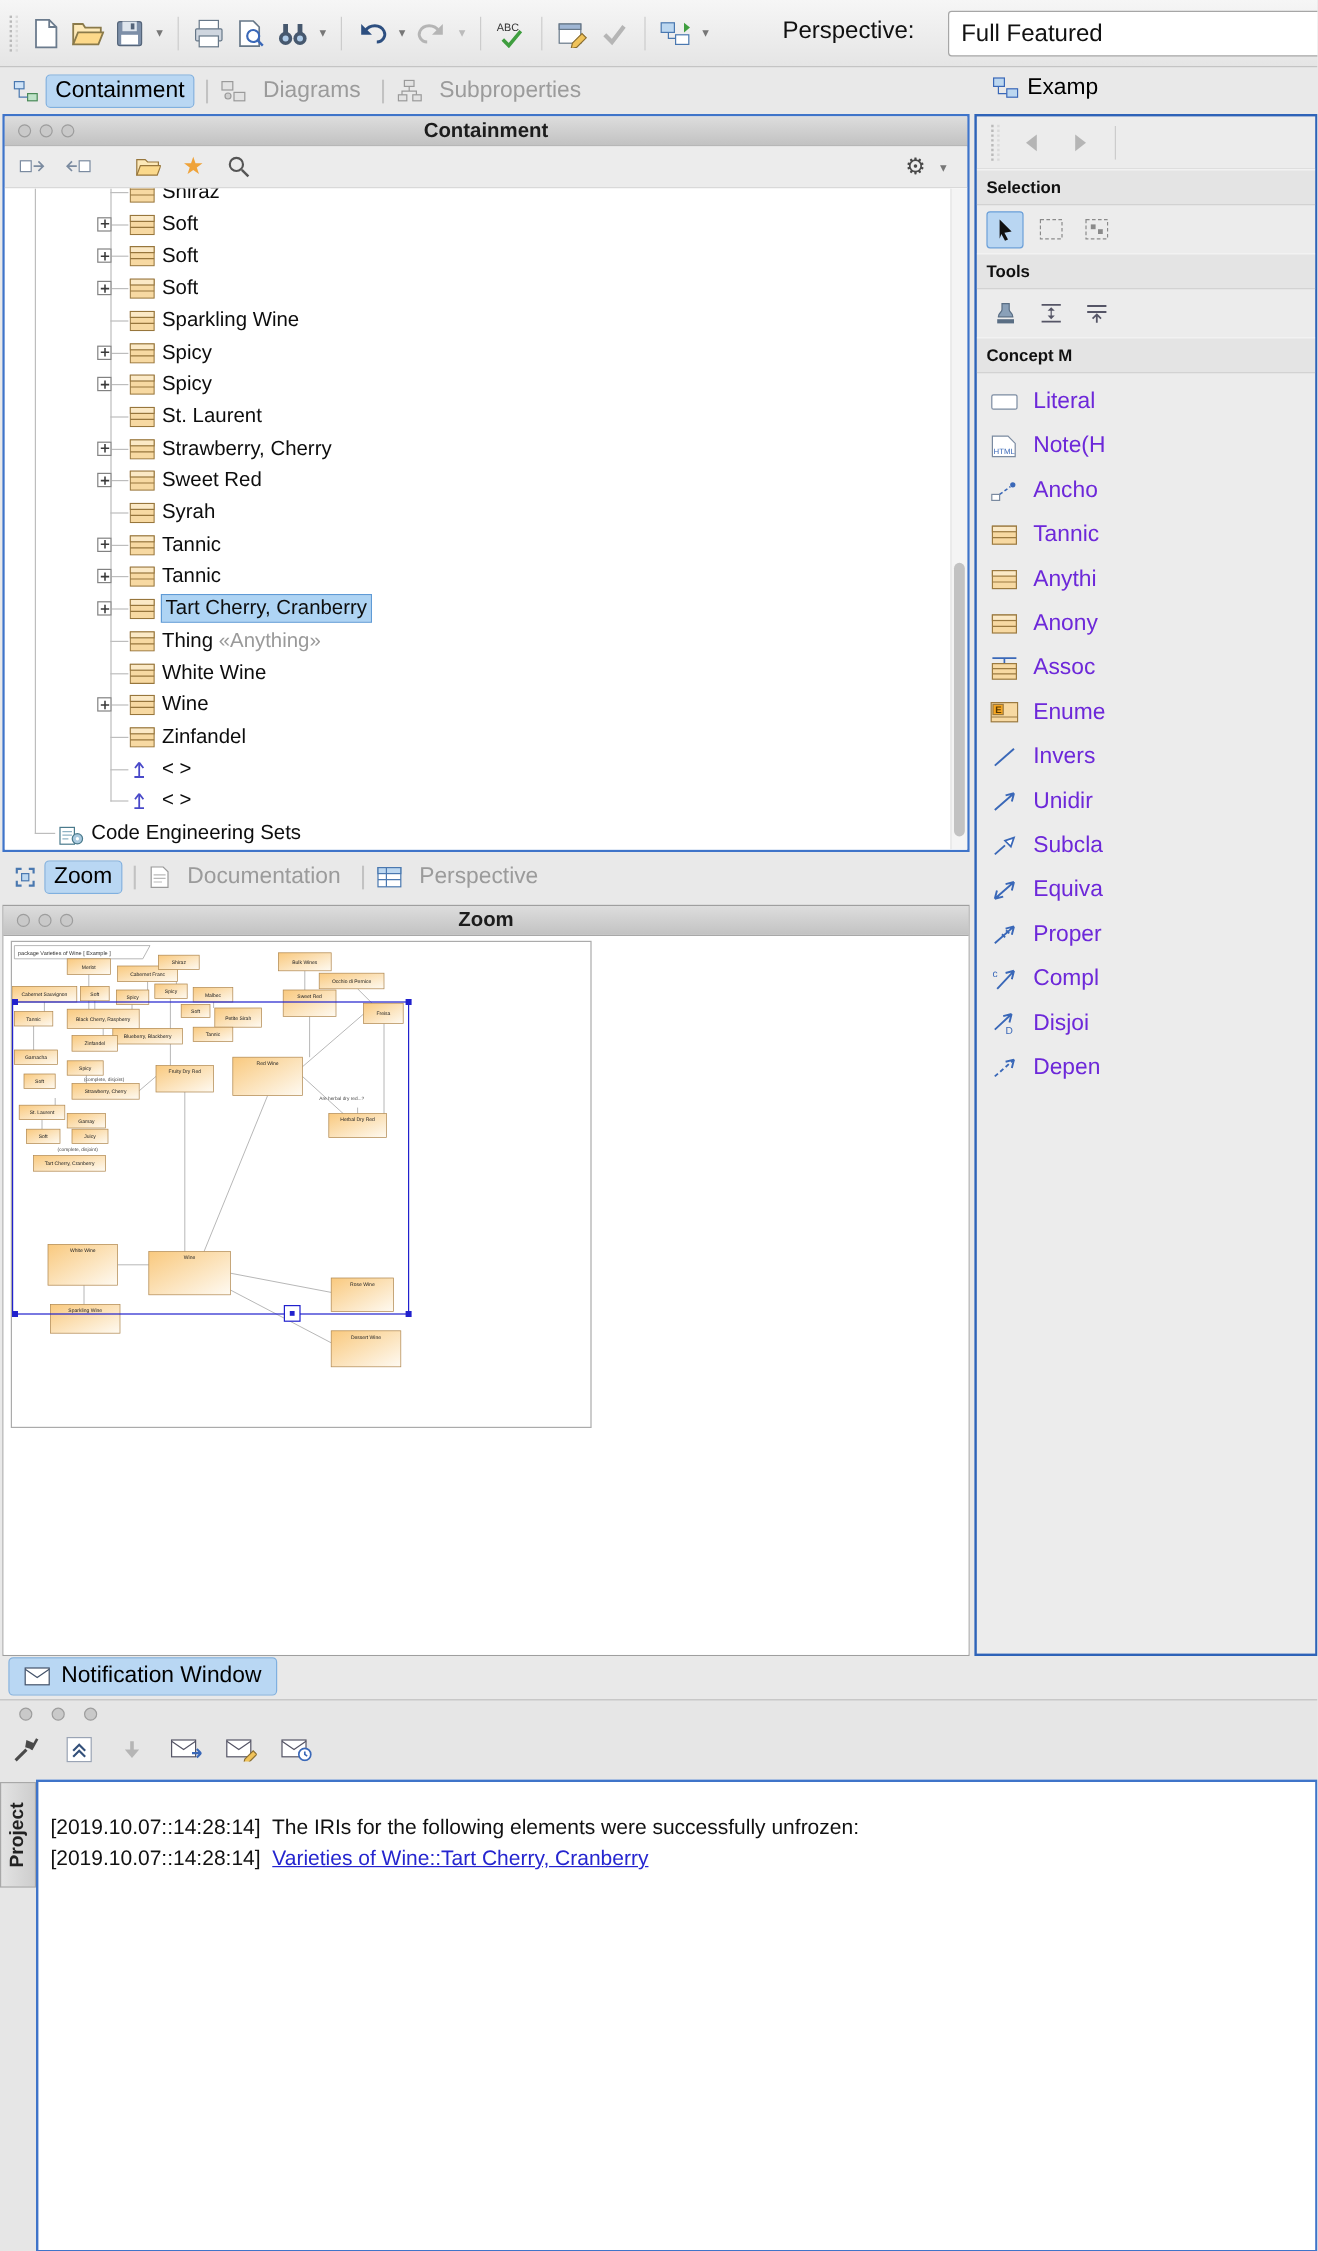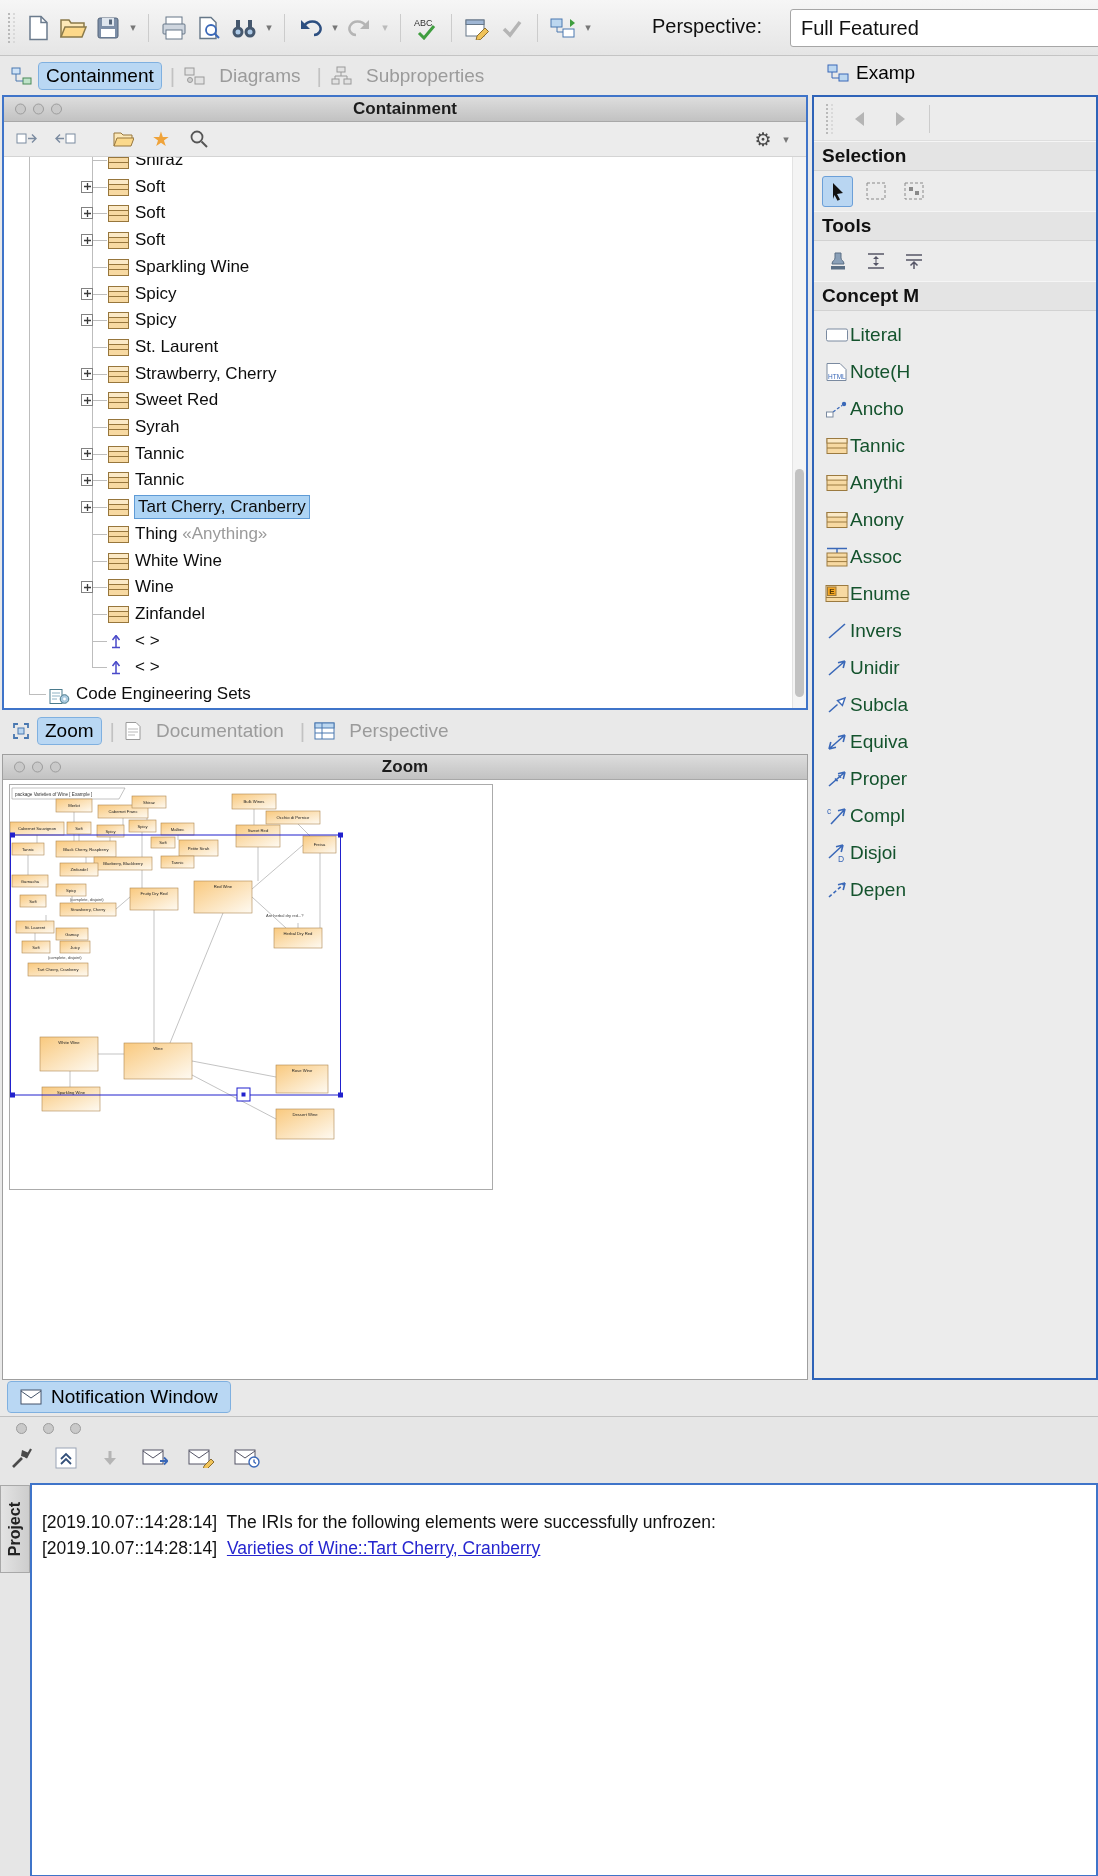--- a/index.html
+++ b/index.html
@@ -41,25 +41,25 @@
   .t-label.sel{background:#aed4f4;outline:1.5px solid #5f9bd6;padding:0 3px}
   .suffix{color:#9a9a9a}
   .vscroll{position:absolute;right:0;top:0;bottom:0;width:14px;background:#f4f4f4;border-left:1px solid #e3e3e3}
   .vthumb{position:absolute;left:2px;width:9px;border-radius:5px;background:#c2c2c2}
   
   .zoom-content{position:absolute;top:25px;left:0;right:0;bottom:0;background:#fff}
   .thumb{position:absolute;left:6px;top:4px;width:484px;height:406px;border:1px solid #ababab;background:#fff;line-height:0}
   
   .rpanel{position:absolute;left:812px;top:95px;width:286px;height:1285px;border:2px solid #2e63b8;background:#ececec;overflow:hidden}
   .rnav{height:44px;display:flex;align-items:center;gap:10px;padding:0 8px;border-bottom:1px solid #dedede}
-  .rheader{height:30px;display:flex;align-items:center;font-size:19px;font-weight:bold;color:#111;padding:0 8px;background:#e4e4e4;border-top:1px solid #f5f5f5;border-bottom:1px solid #d2d2d2;white-space:nowrap}
+  .rheader{height:30px;display:flex;align-items:center;font-size:14px;font-weight:bold;color:#111;padding:0 8px;background:#e4e4e4;border-top:1px solid #f5f5f5;border-bottom:1px solid #d2d2d2;white-space:nowrap}
   .selbtns{height:40px;display:flex;align-items:center;gap:7px;padding:0 8px}
   .selbtn{width:31px;height:31px;display:flex;align-items:center;justify-content:center;border:1px solid transparent;border-radius:3px;background:transparent}
   .selbtn.active{background:#b9d6f2;border-color:#6b9fd8}
-  .prow{height:37px;display:flex;align-items:center;padding:0 9px;font-size:19px;color:#14532d;white-space:nowrap}
+  .prow{height:37px;display:flex;align-items:center;gap:11px;padding:0 9px;font-size:19px;color:#6d28d9;white-space:nowrap}
   .prow .picon{width:27px;display:flex;justify-content:center;line-height:0}
   
   .notif{position:absolute;left:8px;top:1382px;height:30px;display:inline-flex;align-items:center;gap:9px;padding:0 12px;background:#b9d7f3;outline:1px solid #7fb0e0;border-radius:3px;font-size:19px;color:#000}
   .bottom{position:absolute;left:0;top:1416px;width:1098px;height:460px;background:#e6e6e6;border-top:1px solid #c0c0c0}
   .bdots{position:absolute;left:16px;top:6px;display:flex;gap:16px}
   .btools{position:absolute;left:8px;top:27px;display:flex;align-items:center;gap:16px}
   .project-tab{position:absolute;left:0;top:68px;width:30px;height:88px;background:linear-gradient(90deg,#e3e3e3,#cdcdcd);border:1px solid #a8a8a8;display:flex;align-items:center;justify-content:center}
   .project-tab span{writing-mode:vertical-rl;transform:rotate(180deg);font-weight:bold;font-size:16px;color:#222}
   .logbox{position:absolute;left:30px;top:66px;width:1068px;height:394px;background:#fff;border:2px solid #3f74c9;padding:24px 10px;overflow:hidden}
   .logline{font-size:17.5px;line-height:26px;white-space:nowrap;color:#111}

